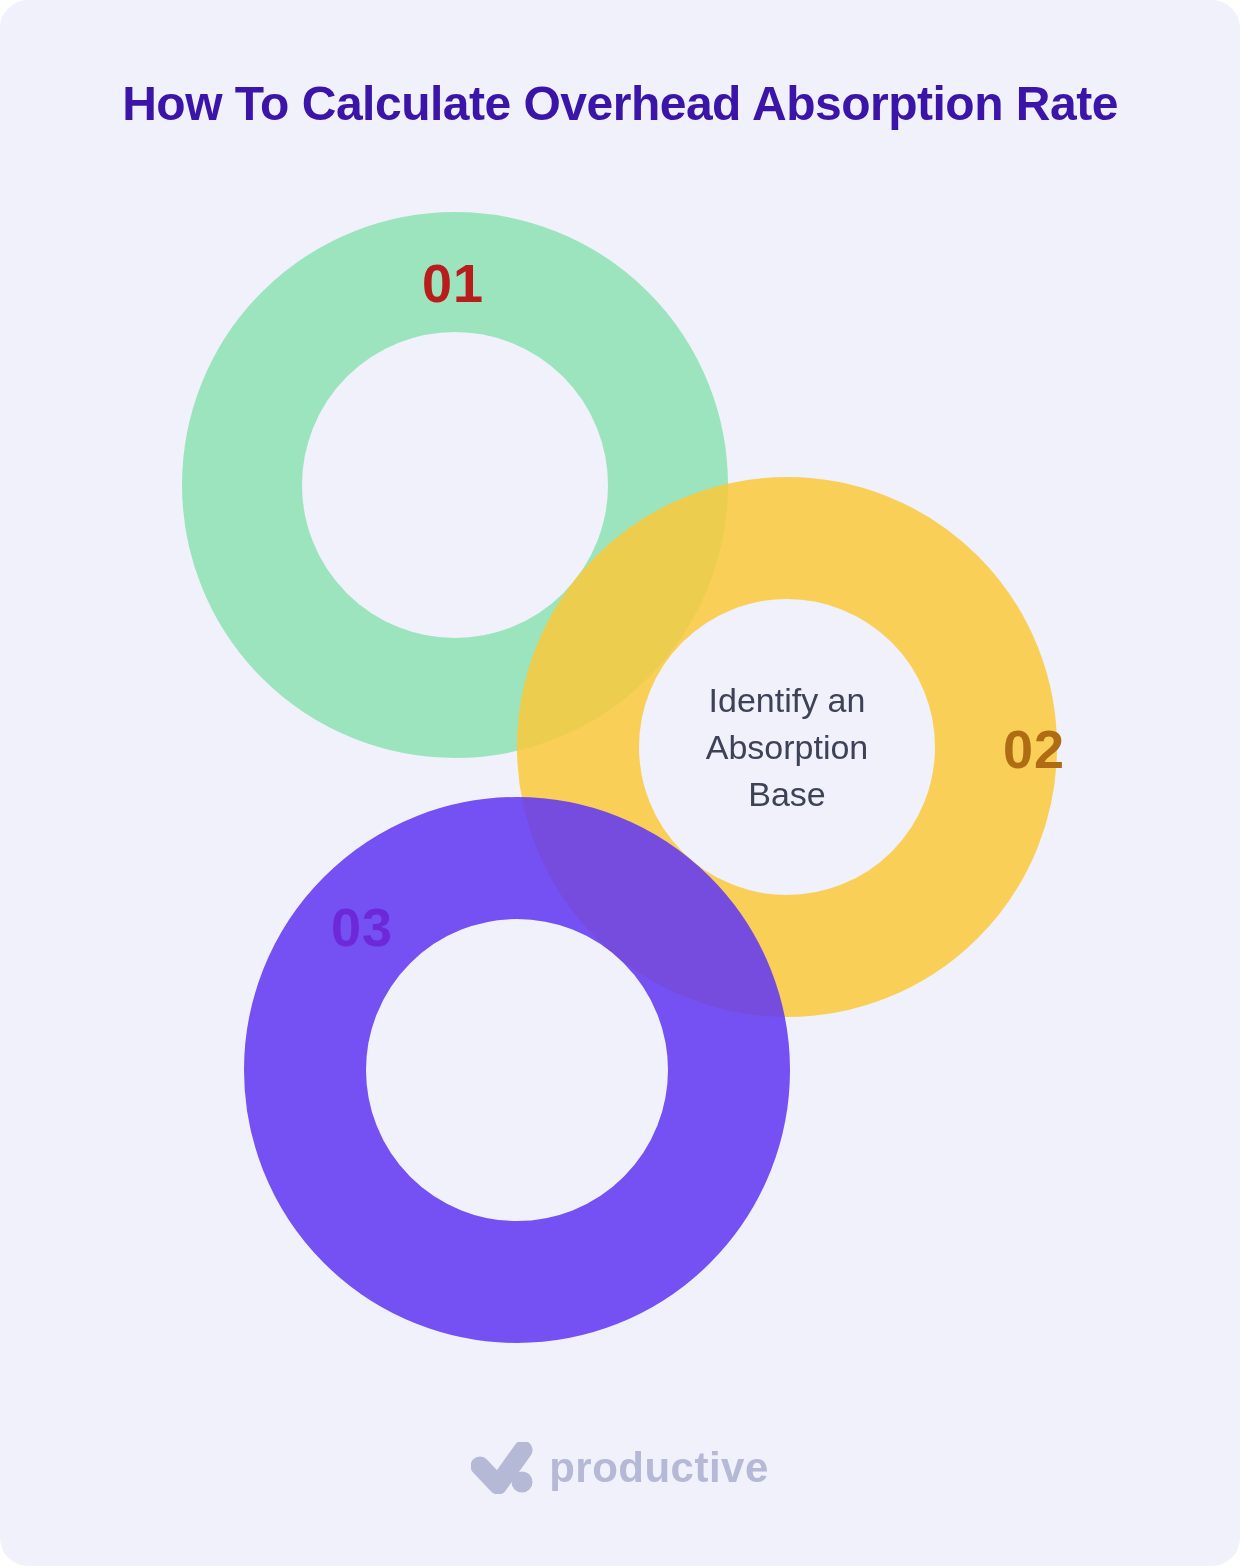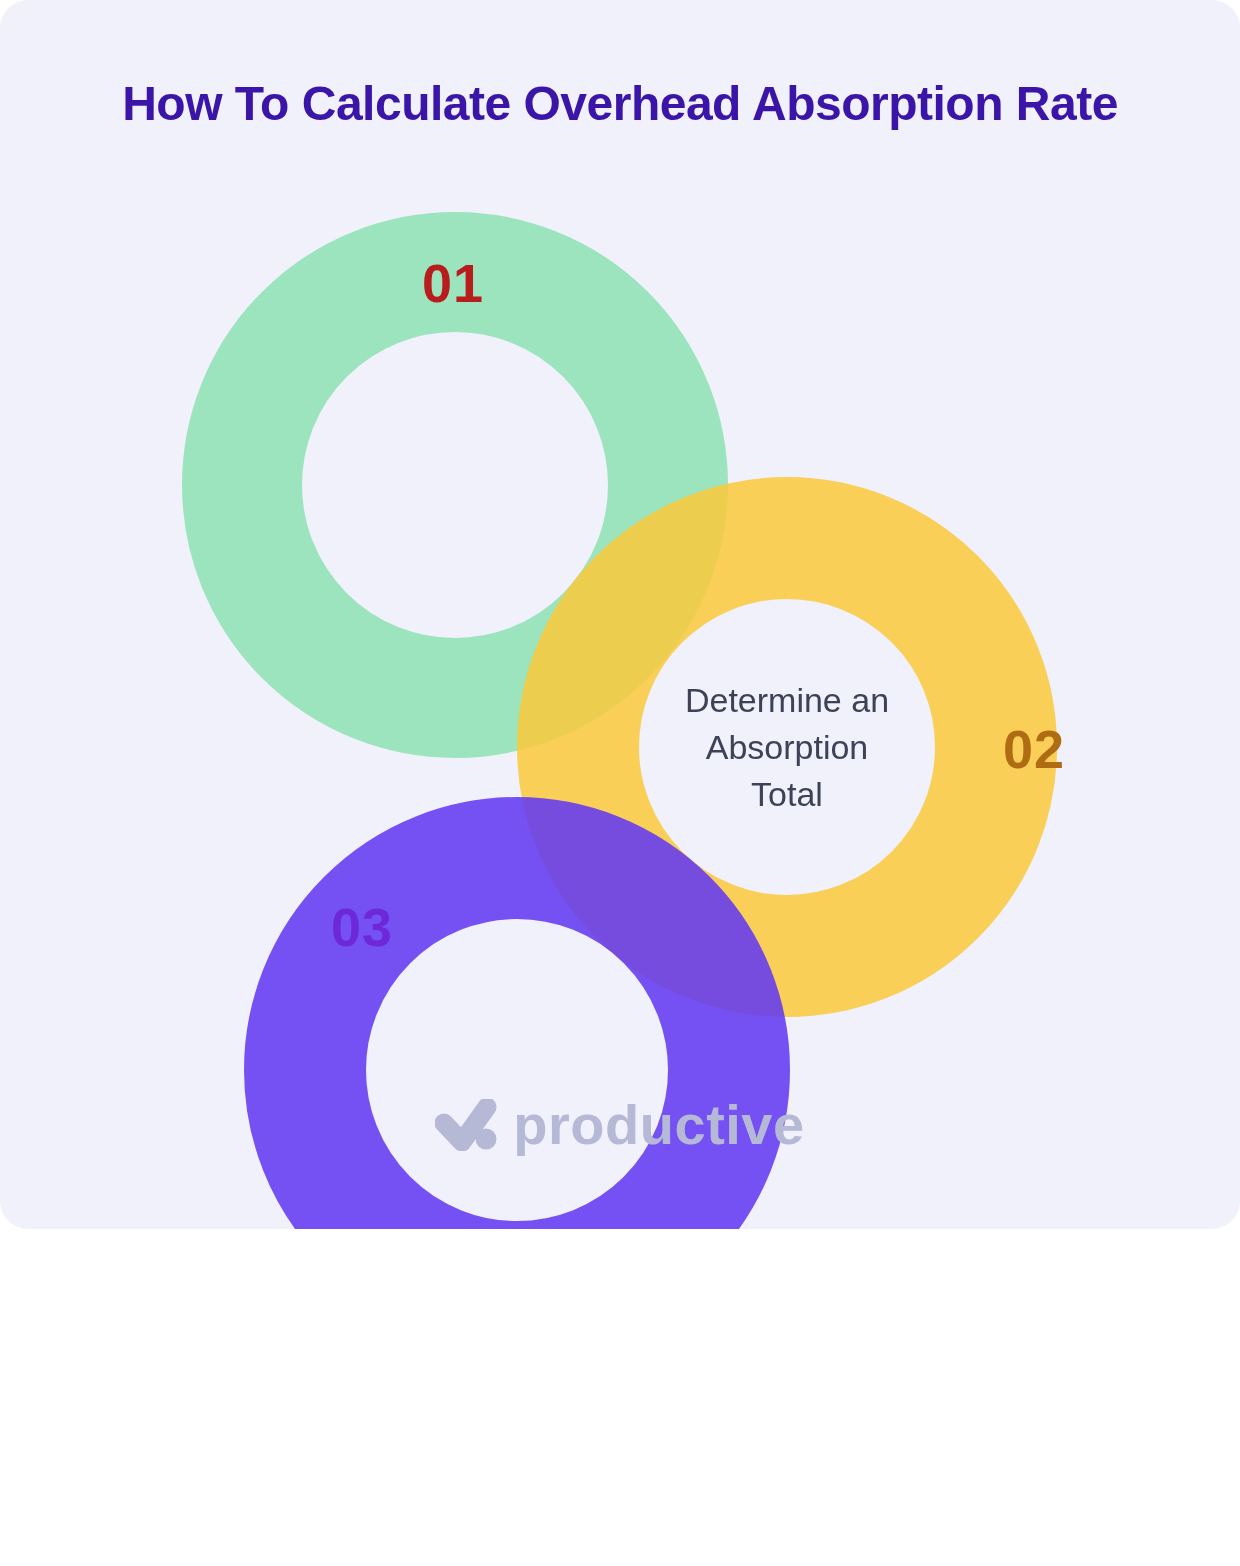--- a/index.html
+++ b/index.html
@@ -4,21 +4,21 @@
 <style>
   html, body {
     margin: 0;
     padding: 0;
     background: #ffffff;
     font-family: "Liberation Sans", "DejaVu Sans", sans-serif;
   }
   .card {
     position: relative;
     width: 1240px;
-    height: 1229px;
+    height: 1566px;
     border-radius: 28px;
     overflow: hidden;
     background: #f0f1fb;
   }
   .title {
     position: absolute;
     top: 78px;
     left: 0;
     width: 100%;
     text-align: center;
@@ -61,42 +61,42 @@
     left: 0;
     bottom: 72px;
     width: 100%;
     display: flex;
     align-items: center;
     justify-content: center;
     gap: 16px;
   }
   .logo-glyph { display: block; }
   .logo-text {
-    font-size: 56px;
+    font-size: 42px;
     font-weight: 800;
     letter-spacing: 0.5px;
   }
 </style>
 </head>
 <body>
 
 <div class="card">
 
   <h1 class="title" style="color: rgb(58, 21, 168);">How To Calculate Overhead Absorption Rate</h1>
 
   <svg class="rings-svg" viewBox="0 0 1240 1566">
     <circle cx="455" cy="485" r="213" fill="none" stroke-width="120" stroke-opacity="0.85" style="stroke: rgb(141, 226, 177);"></circle>
     <circle cx="787" cy="747" r="209" fill="none" stroke-width="122" stroke-opacity="0.85" style="stroke: rgb(250, 201, 59);"></circle>
     <circle cx="517" cy="1070" r="212" fill="none" stroke-width="122" stroke-opacity="0.88" style="stroke: rgb(99, 58, 241);"></circle>
   </svg>
 
   <div class="step-number num-1" style="color: #b91c1c;">01</div>
 
   <div class="step-number num-2" style="color: rgb(176, 108, 18); margin-left: 40px;">02</div>
-  <div class="step-label label-2" style="color: rgb(61, 66, 87);">Determine an Absorption Total</div>
+  <div class="step-label label-2" style="color: rgb(61, 66, 87);">Identify an Absorption Base</div>
 
   <div class="step-number num-3" style="color: #6d28d9;">03</div>
 
   <div class="logo">
     <svg class="logo-glyph" width="62" height="52" viewBox="0 0 62 52">
       <path d="M 9 24 L 27 43 L 52 8" fill="none" stroke-width="19" stroke-linecap="round" stroke-linejoin="round" style="stroke: rgb(181, 185, 214);"></path>
       <circle cx="51" cy="40" r="10.5" style="fill: rgb(181, 185, 214);"></circle>
     </svg>
     <span class="logo-text" style="color: rgb(181, 185, 214);">productive</span>
   </div>

